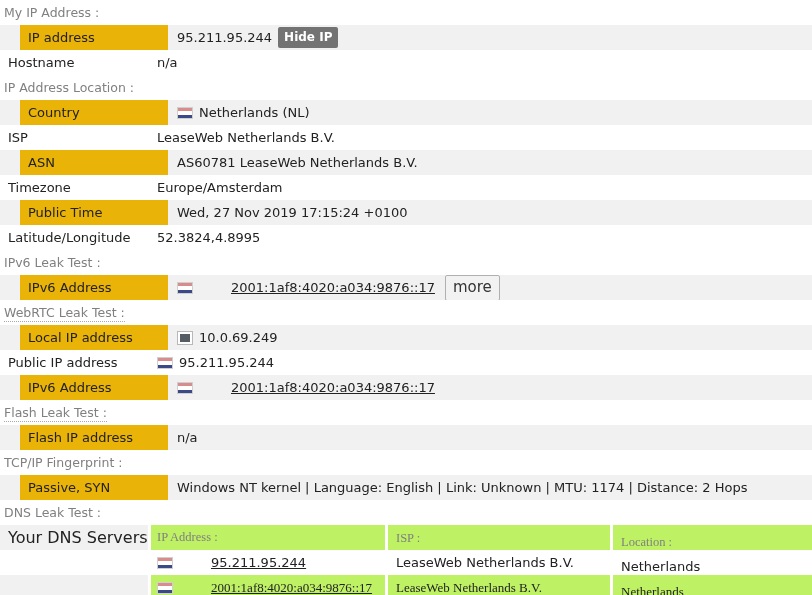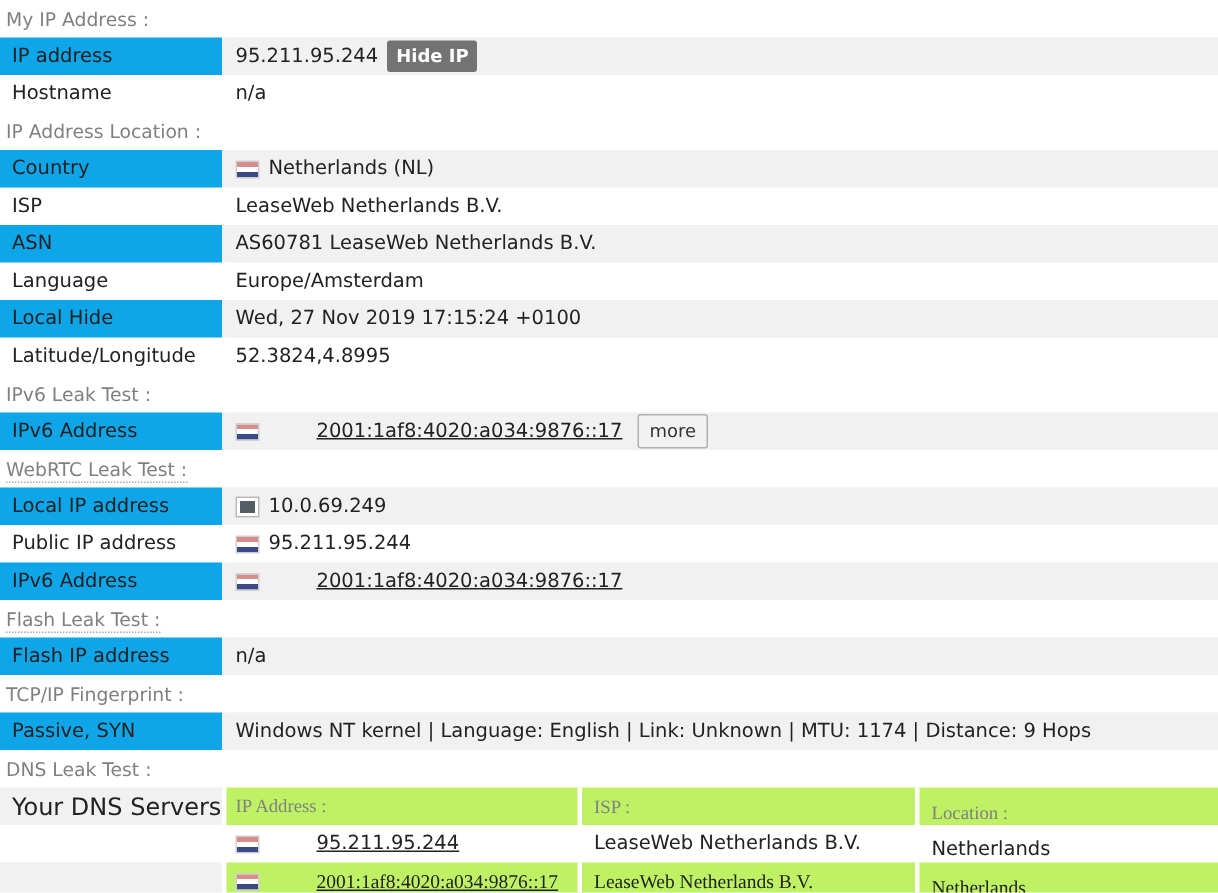--- a/index.html
+++ b/index.html
@@ -60,21 +60,21 @@
     flex: 1;
     padding-left: 6px;
     box-sizing: border-box;
     display: flex;
     align-items: center;
     gap: 6px;
     height: 25px;
     white-space: nowrap;
     overflow: hidden;
   }
-  .row.alt .cell-label { background: #0ea5e9; }
+  .row.alt .cell-label { background: #eab308; margin-left: 20px; }
   .row.alt .cell-value { background: #f1f1f1; margin-left: 3px; }
   .row.plain .cell-value { margin-left: 3px; }
 
   .val-text { font-size: 13px; color: #222222; }
 
   
   .flag-nl {
     display: inline-block;
     width: 16px;
     height: 12px;
@@ -127,21 +127,21 @@
     padding: 4px 6px 5px 6px;
     border-radius: 2px;
     cursor: pointer;
     white-space: nowrap;
   }
   .btn-more {
     display: inline-block;
     background: #f2f2f2;
     border: 1px solid #b0b0b0;
     color: #333333;
-    font-size: 12px;
+    font-size: 15px;
     line-height: 1;
     padding: 4px 7px 5px 7px;
     border-radius: 2px;
     cursor: pointer;
     margin-left: 4px;
     white-space: nowrap;
   }
 
   
   .ip-link {
@@ -237,28 +237,28 @@
   </div>
 
   <div class="row alt">
     <div class="cell-label">ASN</div>
     <div class="cell-value">
       <span class="val-text">AS60781 LeaseWeb Netherlands B.V.</span>
     </div>
   </div>
 
   <div class="row plain">
-    <div class="cell-label">Language</div>
+    <div class="cell-label">Timezone</div>
     <div class="cell-value">
       <span class="val-text">Europe/Amsterdam</span>
     </div>
   </div>
 
   <div class="row alt">
-    <div class="cell-label">Local Hide</div>
+    <div class="cell-label">Public Time</div>
     <div class="cell-value">
       <span class="val-text">Wed, 27 Nov 2019 17:15:24 +0100</span>
     </div>
   </div>
 
   <div class="row plain">
     <div class="cell-label">Latitude/Longitude</div>
     <div class="cell-value">
       <span class="val-text">52.3824,4.8995</span>
     </div>
@@ -316,21 +316,21 @@
     </div>
   </div>
 
   <div class="section-head">
     <span>TCP/IP Fingerprint :</span>
   </div>
 
   <div class="row alt">
     <div class="cell-label">Passive, SYN</div>
     <div class="cell-value">
-      <span class="val-text">Windows NT kernel | Language: English | Link: Unknown | MTU: 1174 | Distance: 9 Hops</span>
+      <span class="val-text">Windows NT kernel | Language: English | Link: Unknown | MTU: 1174 | Distance: 2 Hops</span>
     </div>
   </div>
 
   <div class="section-head">
     <span>DNS Leak Test :</span>
   </div>
 
   <div class="dns-block">
     <div class="dns-left">
       <div class="dns-left-cell f1">Your DNS Servers</div>

